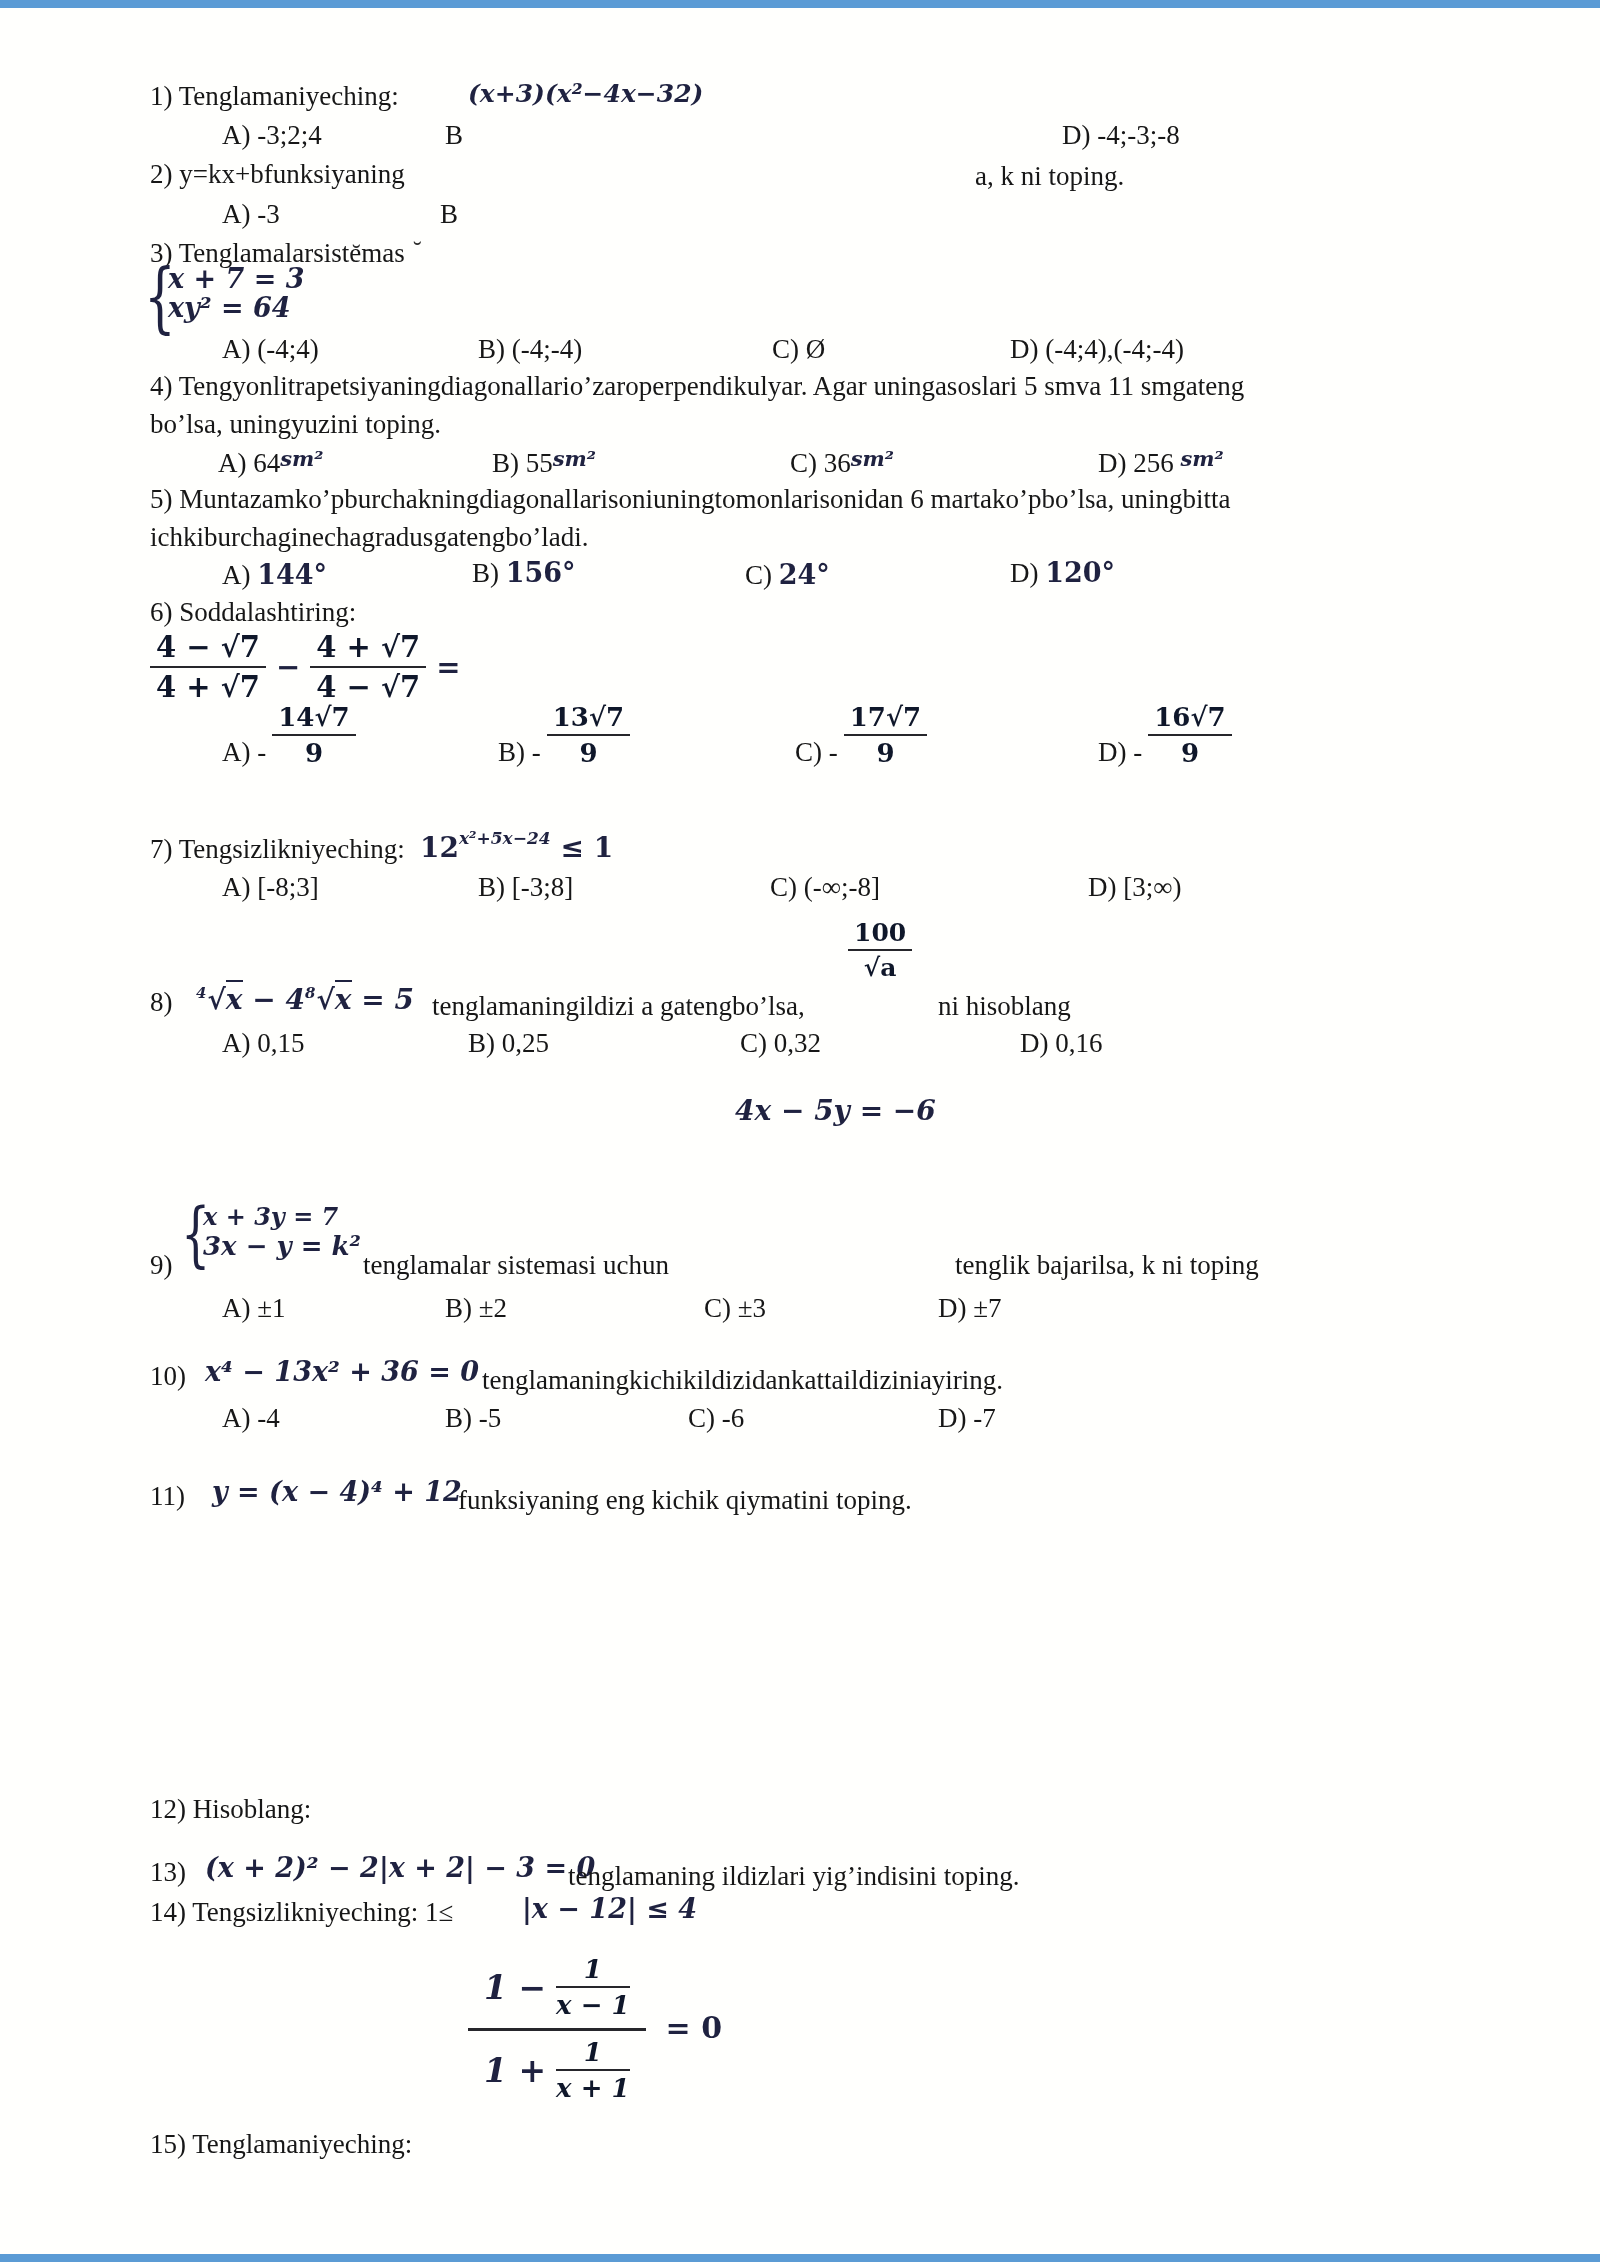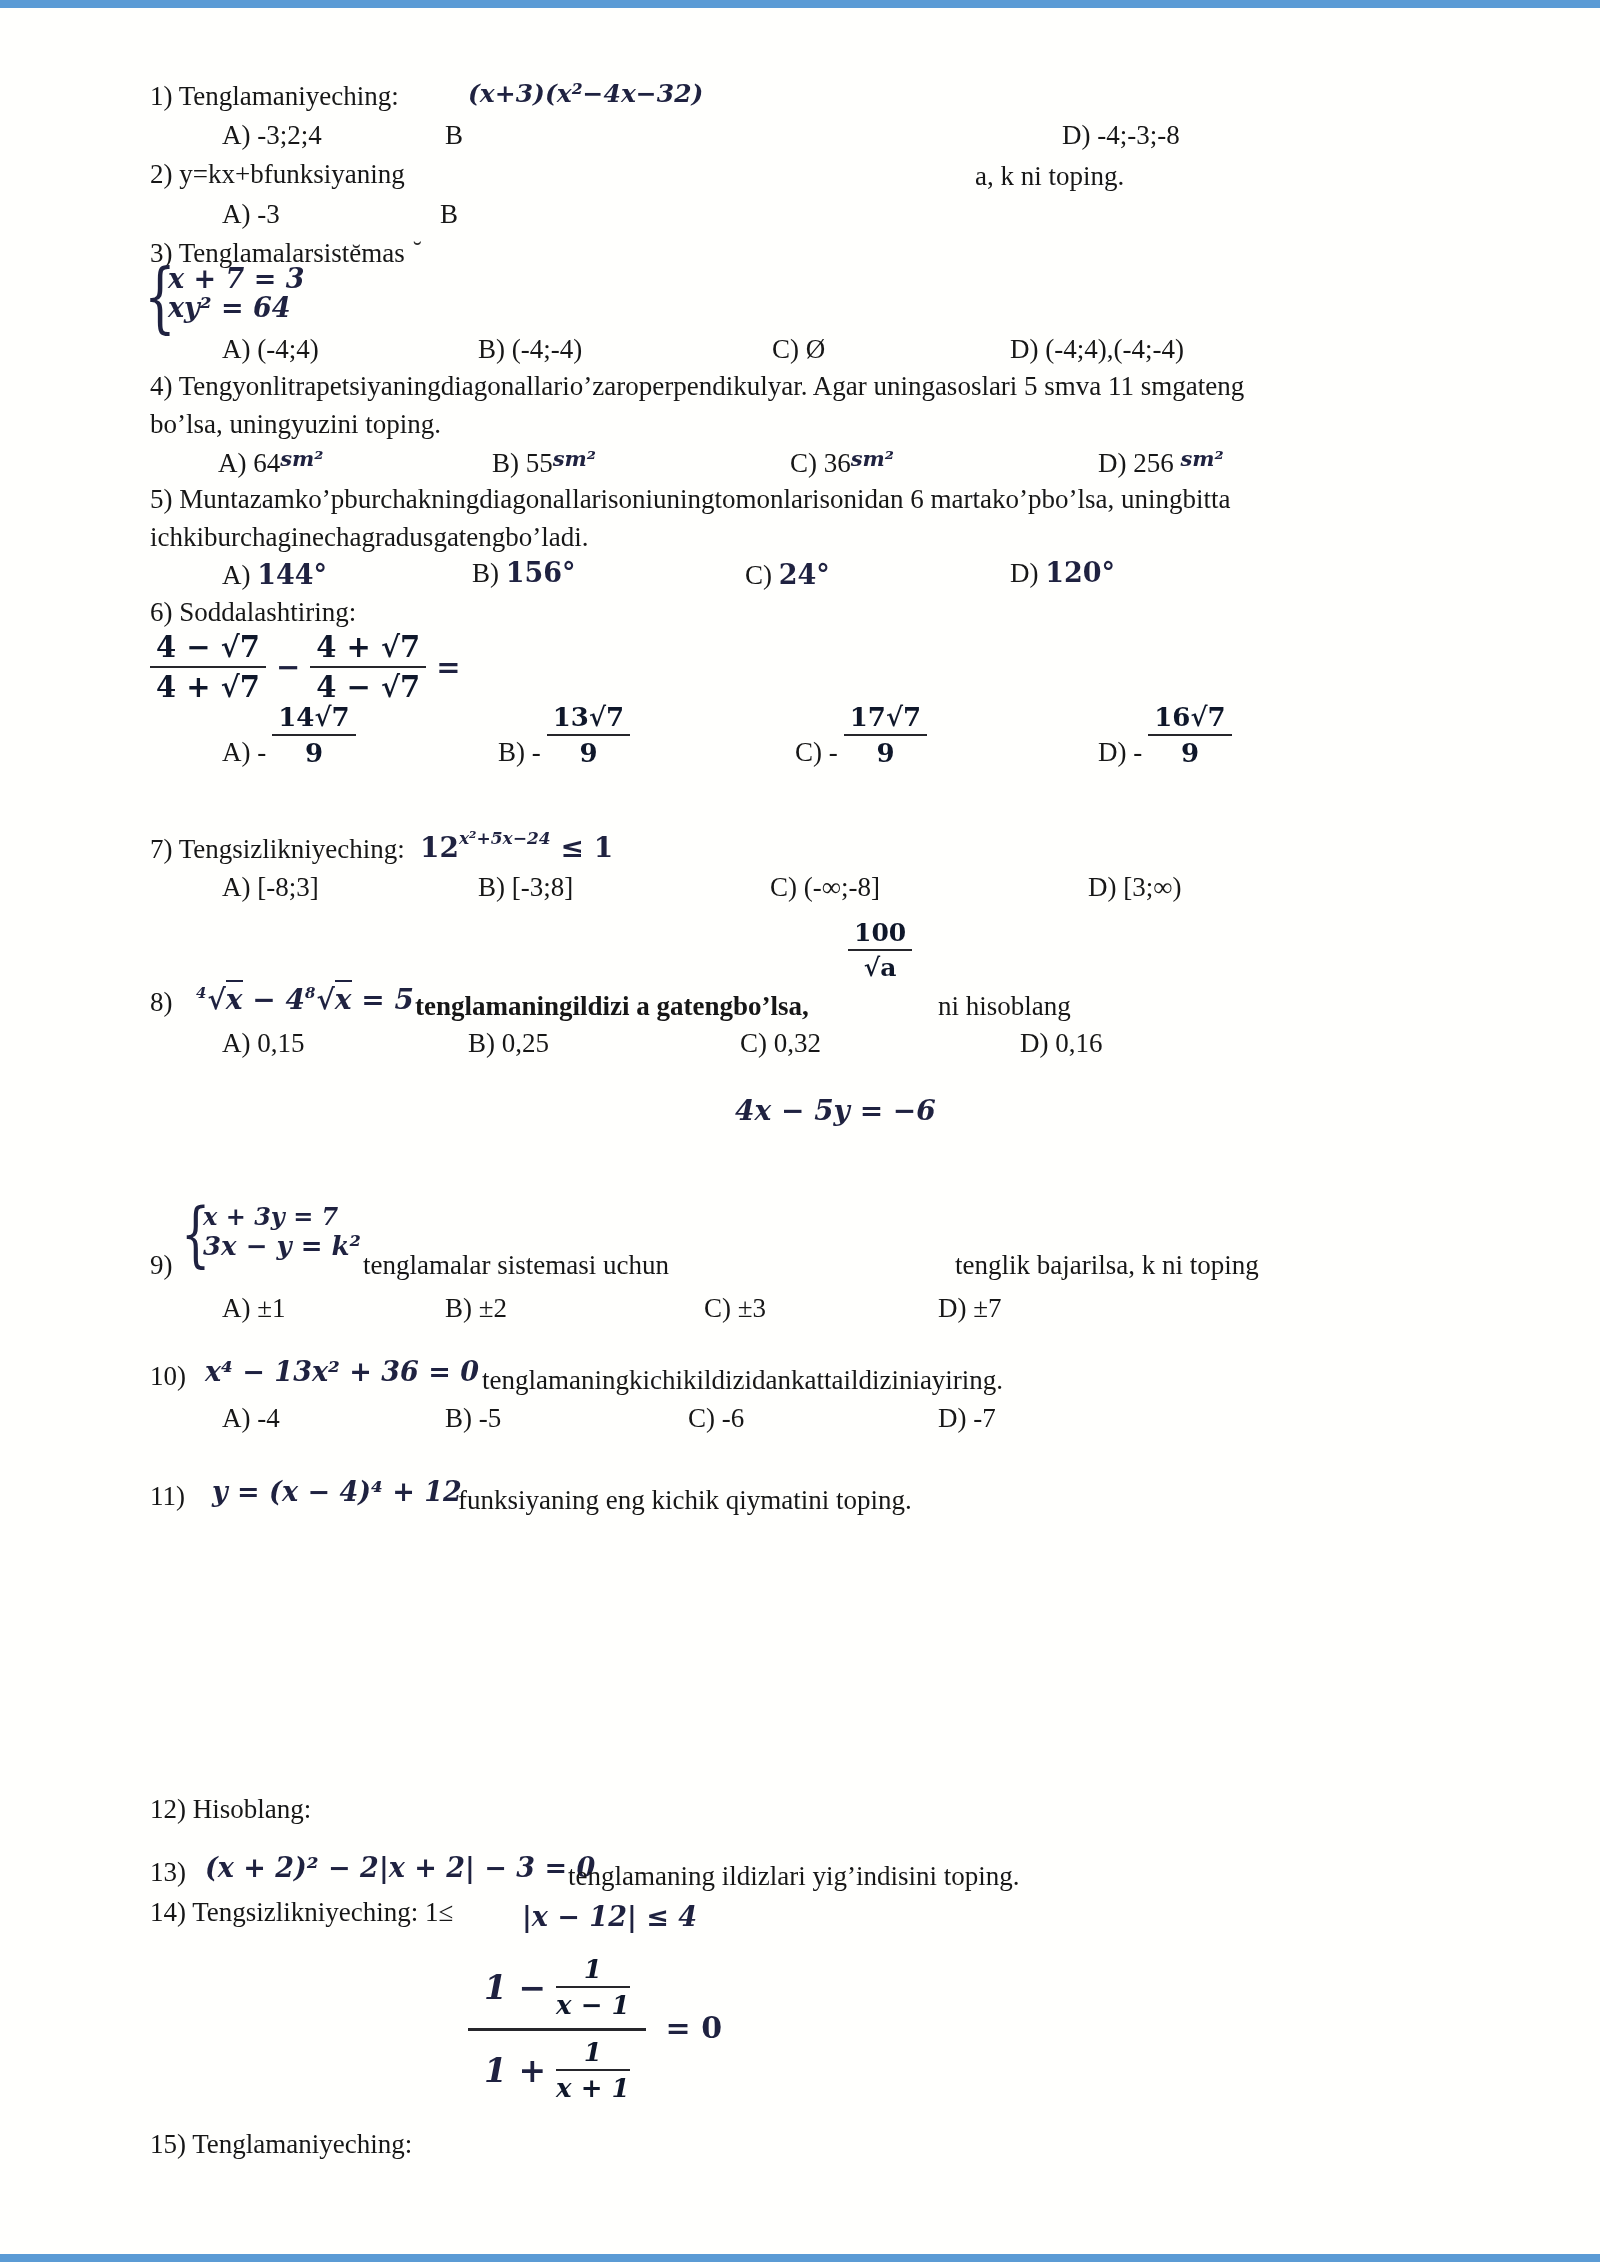--- a/index.html
+++ b/index.html
@@ -126,21 +126,21 @@
   <div class="line" style="left:478px;top:871px;">B) [-3;8]</div>
   <div class="line" style="left:770px;top:871px;">C) (-∞;-8]</div>
   <div class="line" style="left:1088px;top:871px;">D) [3;∞)</div>
 
   <div class="frac" style="position:absolute;left:848px;top:918px;font-size:25px;">
       <span class="num">100</span>
       <span class="den">√a</span>
     </div>
   <div class="line" style="left:150px;top:986px;">8)</div>
   <div class="line fm" style="left:196px;top:982px;font-size:28px;"><sup class="radidx">4</sup>√<span class="vinc">x</span><span> − 4</span><sup class="radidx">8</sup>√<span class="vinc">x</span><span> = 5</span></div>
-  <div class="line" style="left:415px;top:990px;font-weight:bold;">tenglamaningildizi a gatengbo’lsa,</div>
+  <div class="line" style="left:432px;top:990px;">tenglamaningildizi a gatengbo’lsa,</div>
   <div class="line" style="left:938px;top:990px;">ni hisoblang</div>
   <div class="line" style="left:222px;top:1027px;">A) 0,15</div>
   <div class="line" style="left:468px;top:1027px;">B) 0,25</div>
   <div class="line" style="left:740px;top:1027px;">C) 0,32</div>
   <div class="line" style="left:1020px;top:1027px;">D) 0,16</div>
 
   <div class="line fm" style="left:735px;top:1093px;font-size:28px;">4x − 5y = −6</div>
 
   <div class="brace" style="left:181px;top:1198px;font-size:46px;">{</div>
   <div class="line fm" style="left:203px;top:1202px;font-size:24px;">x + 3y = 7</div>
@@ -165,21 +165,21 @@
   <div class="line fm" style="left:212px;top:1475px;">y = (x − 4)⁴ + 12</div>
   <div class="line" style="left:458px;top:1484px;">funksiyaning eng kichik qiymatini toping.</div>
 
   <div class="line" style="left:150px;top:1793px;">12) Hisoblang:</div>
 
   <div class="line" style="left:150px;top:1856px;">13)</div>
   <div class="line fm" style="left:205px;top:1851px;">(x + 2)² − 2|x + 2| − 3 = 0</div>
   <div class="line" style="left:568px;top:1860px;">tenglamaning ildizlari yig’indisini toping.</div>
 
   <div class="line" style="left:150px;top:1896px;">14)  Tengsizlikniyeching: 1≤</div>
-  <div class="line fm" style="left:522px;top:1892px;margin-top:8px;">|x − 12| ≤ 4</div>
+  <div class="line fm" style="left:522px;top:1892px;">|x − 12| ≤ 4</div>
 
   <div class="bigwrap" style="left:468px;top:1952px;">
     <span class="bf-col">
       <span class="bf-row bf-num">
         <span>1 −</span>
         <span class="frac">
             <span class="num">1</span>
             <span class="den">x − 1</span>
           </span>
       </span>

